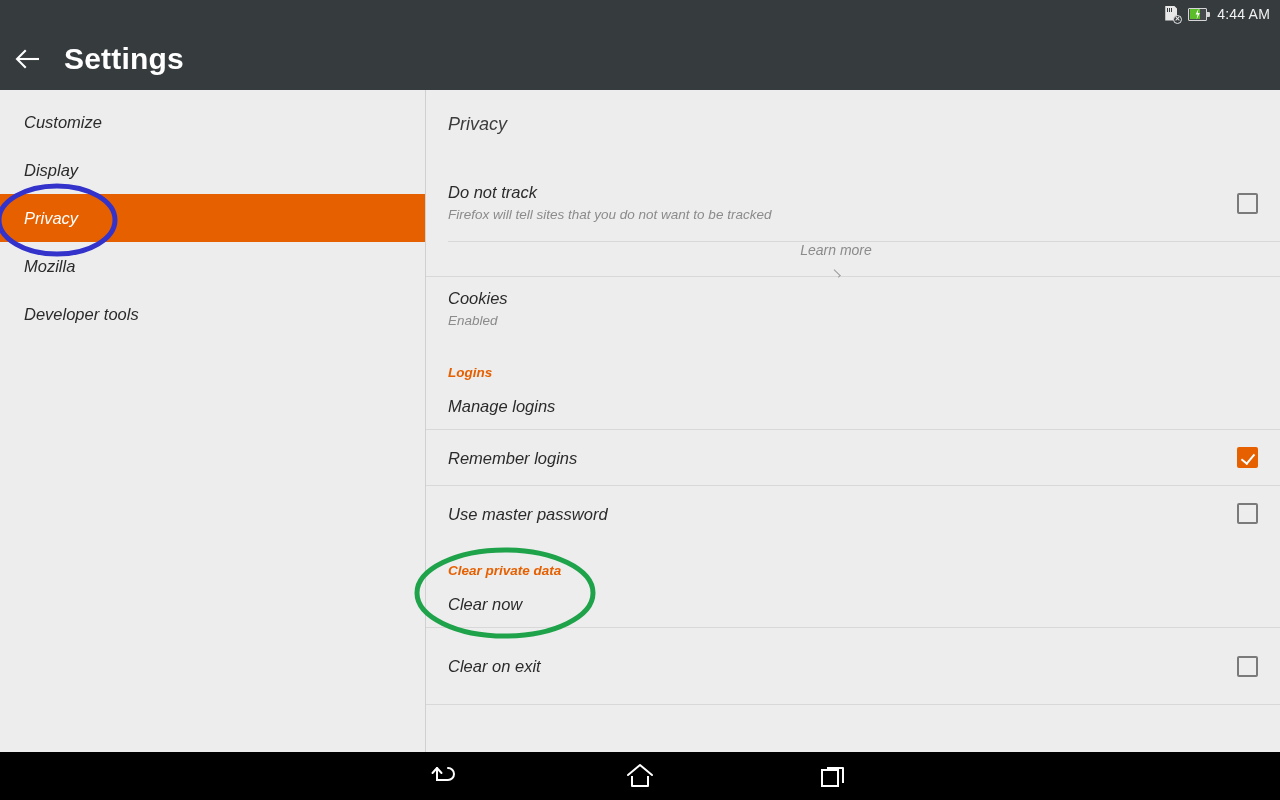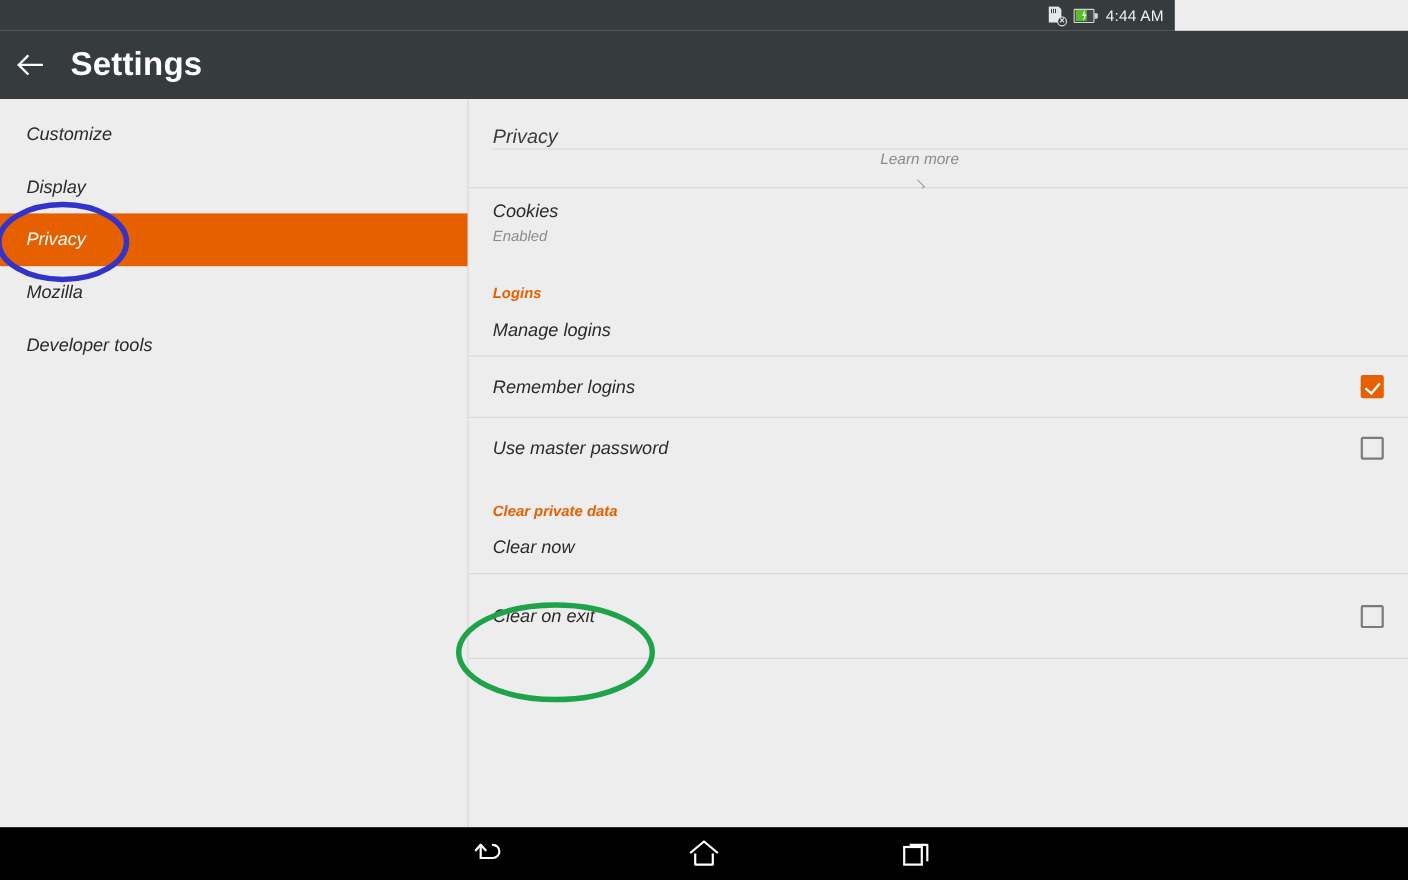--- a/index.html
+++ b/index.html
@@ -7,21 +7,21 @@
     width: 1280px; height: 800px;
     font-family: "Liberation Sans", sans-serif;
     background: #ededed;
     overflow: hidden;
   }
   #screen { position: relative; width: 1280px; height: 800px; }
 
   
   .statusbar {
     position: absolute; top: 0; left: 0;
-    width: 1068px; height: 28px;
+    width: 1280px; height: 28px;
     background: #363b3e;
     display: flex; align-items: center; justify-content: flex-end;
     padding-right: 10px; gap: 7px;
   }
   .sd-icon { position: relative; width: 17px; height: 17px; }
   .sd-icon .card {
     position: absolute; left: 1px; top: 0;
     width: 12px; height: 15px; background: #e8e8e8;
     clip-path: polygon(0 0, 72% 0, 100% 22%, 100% 100%, 0 100%);
   }
@@ -217,20 +217,27 @@
         <span>Mozilla</span>
       </div>
       <div class="side-item">
         <span>Developer tools</span>
       </div>
     </div>
 
     <div class="panel">
       <div class="panel-title">Privacy</div>
 
+      <div class="row" style="height:76px;margin-top:30px;">
+        <div class="texts">
+          <div class="row-title">Do not track</div>
+          <div class="row-sub">Firefox will tell sites that you do not want to be tracked</div>
+        </div>
+        <div class="cb"></div>
+      </div>
 
       <div class="divider"></div>
 
       <div class="learnmore-row">
         <span class="lm-text">Learn more</span>
         <span class="chev"></span>
       </div>
 
       <div class="divider full"></div>
 

